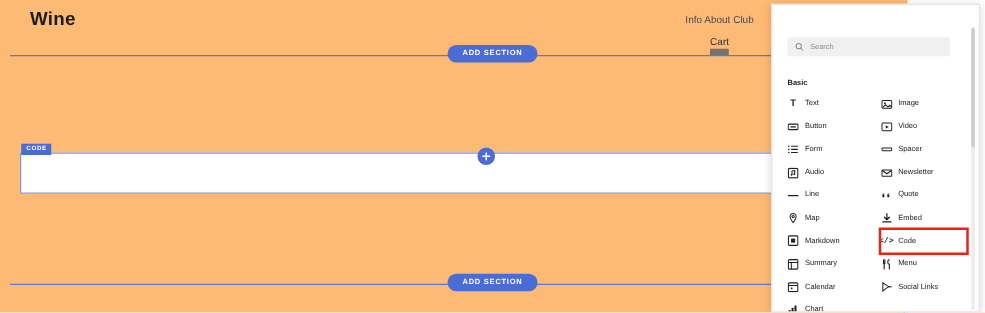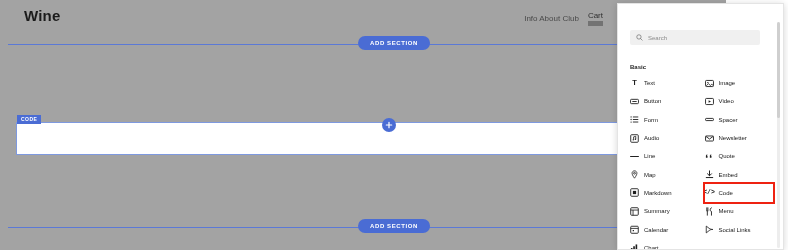--- a/index.html
+++ b/index.html
@@ -2,34 +2,34 @@
 <html><head>
 <meta charset="utf-8">
 <style>
   * { box-sizing: border-box; margin: 0; padding: 0; }
   html, body {
     width: 788px; height: 250px;
     overflow: hidden;
     background: #ffffff;
     font-family: "Liberation Sans", sans-serif;
   }
-  #root { position: relative; width: 726px; height: 250px; background:#a3a3a3; }
+  #root { position: relative; width: 726px; height: 250px; background:#fdba74; }
 
   
   .site-header {
     position:absolute; left:0; top:0; width:788px; height:30px;
     display:flex; align-items:center;
   }
   .site-title {
     position:absolute; left:24px; top:7px;
     font-size:15px; font-weight:bold; color:#1b1b1b; letter-spacing:.2px;
   }
   .site-nav {
     position:absolute; right:185px; top:11px;
-    display:flex; gap:9px; align-items:center;
+    display:flex; gap:9px; align-items:center;flex-direction:column;
   }
   .nav-link { font-size:8px; color:#4a4a4a; white-space:nowrap; }
   .nav-link.active { color:#2f2f2f; border-bottom:5px solid #737373; padding-bottom:1px; }
 
   
   .ghost-bar { position:absolute; top:12px; height:5px; background:#e8e8e8; border-radius:1px; }
 
   
   .divider-wrap { position:absolute; left:0; width:788px; height:16px; }
   .divider-line {

